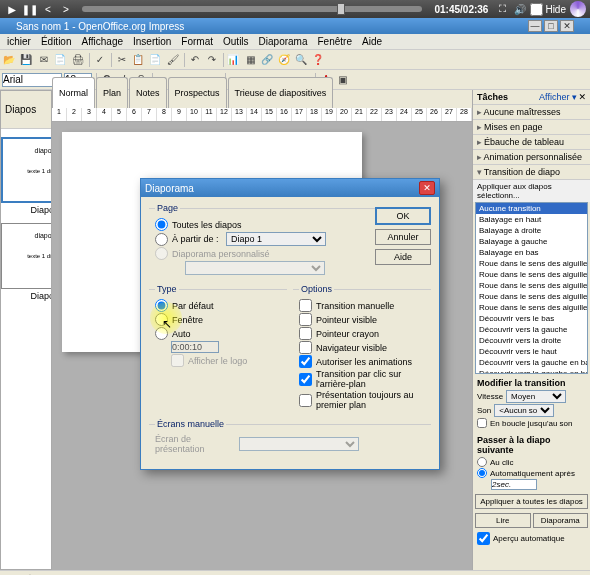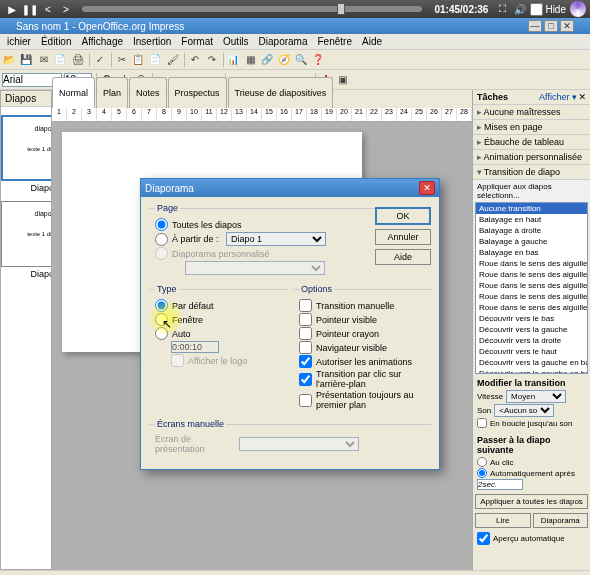--- a/index.html
+++ b/index.html
@@ -26,21 +26,21 @@
   .toolbar { background: #ece9d8; height: 20px; display: flex; align-items: center; padding: 0 2px; border-bottom: 1px solid #ccc; }
   .toolbar .tbtn { width: 16px; height: 16px; border: 1px solid transparent; display: inline-flex; align-items: center; justify-content: center; font-size: 10px; color: #444; margin-right: 1px; }
   .toolbar .sep { width: 1px; height: 14px; background: #bbb; margin: 0 2px; }
   .toolbar input.font { width: 60px; height: 14px; font-size: 10px; border: 1px solid #7f9db9; }
   .toolbar input.size { width: 28px; height: 14px; font-size: 10px; border: 1px solid #7f9db9; margin: 0 2px; }
   
   
   .main { display: flex; height: 480px; background: #ece9d8; }
   
   .slides-panel { width: 118px; background: #fff; border: 1px solid #aaa; overflow-y: auto; }
-  .slides-header { background: #ece9d8; font-size: 10px; padding: 2px 4px; border-bottom: 1px solid #ccc; }
+  .slides-header { background: #ece9d8; font-size: 10px; padding: 13px 4px; border-bottom: 1px solid #ccc; }
   .thumb { margin: 8px auto; width: 90px; }
   .thumb .slide { width: 90px; height: 66px; background: #fff; border: 1px solid #888; font-size: 7px; text-align: center; padding-top: 8px; }
   .thumb.sel .slide { border: 2px solid #3a7dc0; }
   .thumb .label { text-align: center; font-size: 9px; margin-top: 2px; }
   
   .center { flex: 1; background: #b0b0b0; position: relative; }
   .tabs { background: #ece9d8; height: 18px; display: flex; align-items: flex-end; font-size: 9px; }
   .tabs .tab { padding: 10px 6px; background: #ece9d8; border: 1px solid #aaa; border-bottom: none; margin-right: 1px; border-radius: 3px 3px 0 0; }
   .tabs .tab.active { background: #fff; }
   .ruler-h { height: 14px; background: #fff; border-bottom: 1px solid #aaa; font-size: 7px; display: flex; overflow: hidden; }
@@ -295,21 +295,21 @@
     <div class="section">
       <div class="h">Passer à la diapo suivante</div>
       <label>
           <input type="radio" name="adv" style="">
           <span>Au clic</span>
         </label>
       <label>
           <input type="radio" name="adv" checked="" style="">
           <span>Automatiquement après</span>
         </label>
-      <input type="text" style="width: 46px; font-size: 8px; border: 1px solid rgb(127, 157, 185);  font-style: italic;" value="2sec.">
+      <input type="text" style="width: 46px; font-size: 8px; border: 1px solid rgb(127, 157, 185); margin-left: 14px; font-style: italic;" value="2sec.">
     </div>
     <button class="btn-wide">Appliquer à toutes les diapos</button>
     <div class="btn-row">
       <button>Lire</button>
       <button>Diaporama</button>
     </div>
     <label style="font-size:8px;display:flex;align-items:center;gap:3px;padding:2px 4px;">
       <input type="checkbox" checked="" style="">
         <span>Aperçu automatique</span>
       </label>

